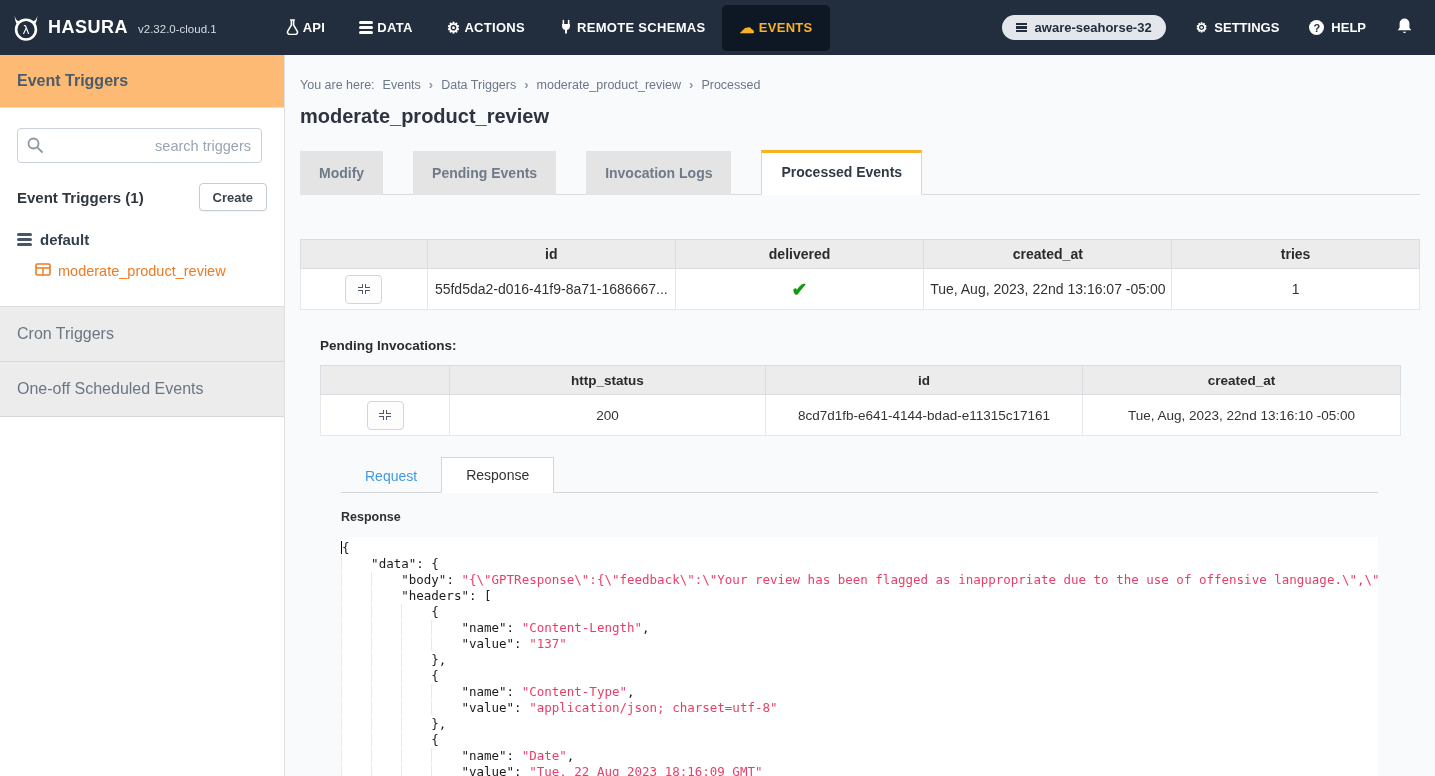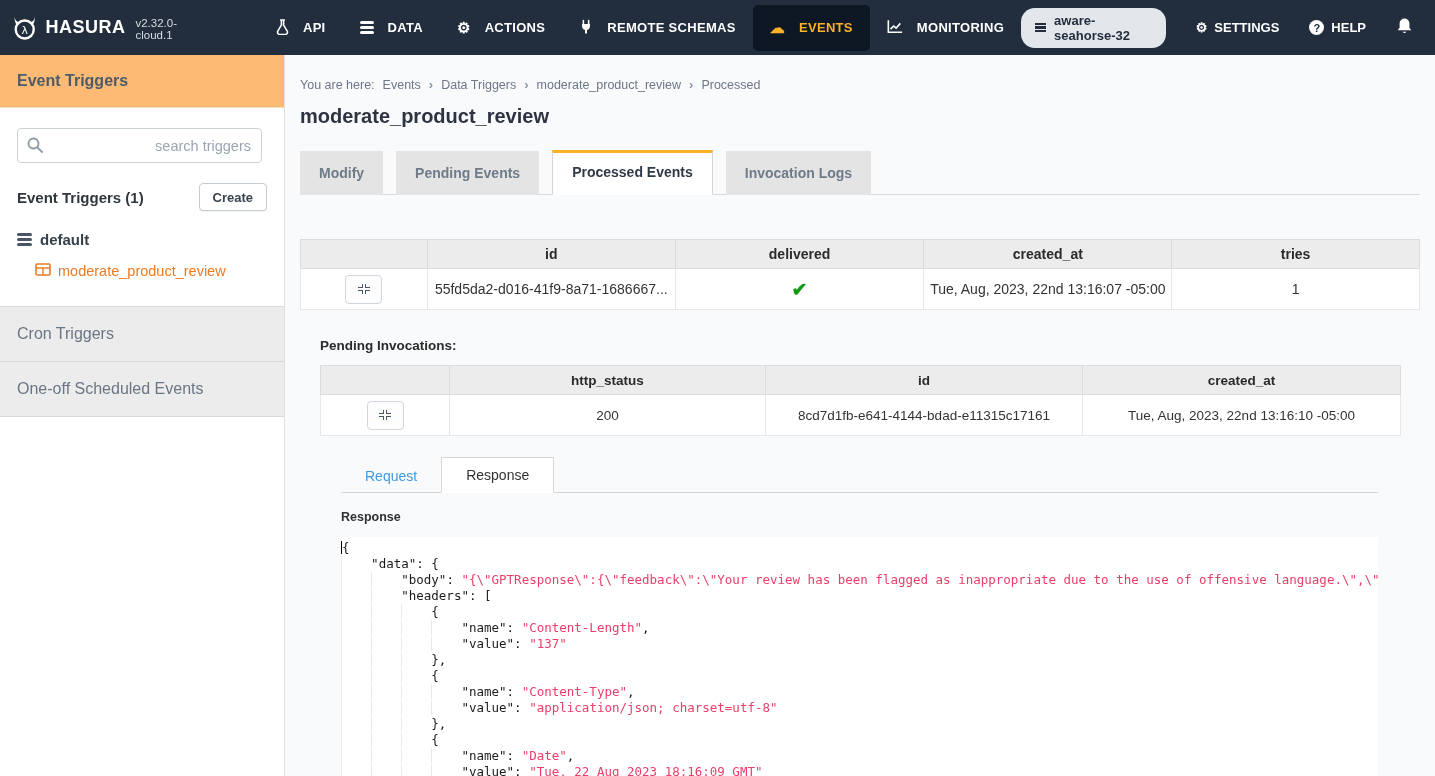--- a/index.html
+++ b/index.html
@@ -6,21 +6,21 @@
   html,body { width:1435px; height:776px; overflow:hidden; background:#f8fafc;
     font-family:"Liberation Sans", sans-serif; }
 
   
   .topnav { height:55px; background:#222e3d; display:flex; align-items:center; color:#fff; }
   .brand { display:flex; align-items:center; padding:0 14px 0 12px; }
   .brand svg { display:block; }
   .brand-name { font-size:18px; font-weight:bold; letter-spacing:.5px; margin-left:8px; }
   .version { font-size:11.5px; color:#d7dde4; margin-left:10px; margin-top:2px; }
   .nav-items { display:flex; align-items:center; margin-left:38px; }
-  .nav-item { display:flex; align-items:center; gap:14px; color:#fff; font-size:13px;
+  .nav-item { display:flex; align-items:center; gap:4px; color:#fff; font-size:13px;
     font-weight:bold; letter-spacing:.3px; padding:0 17px; height:46px; cursor:pointer; white-space:nowrap; }
   .nav-item .glyph { font-size:15px; line-height:1; }
   .nav-item.active { background:#0e1824; border-radius:5px; color:#f9b125; }
   .nav-item.active .glyph { color:#f9b125; }
   .db-bars { display:inline-flex; flex-direction:column; gap:1.5px; }
   .db-bars i { width:14px; height:3.5px; background:#fff; border-radius:2px; display:block; }
   .nav-right { margin-left:auto; display:flex; align-items:center; gap:30px; padding-right:22px; }
   .proj-pill { background:#e3e7eb; color:#222e3d; font-size:13px; font-weight:bold;
     border-radius:14px; padding:5px 14px; display:flex; align-items:center; gap:8px; cursor:pointer; }
   .pill-bars { display:inline-flex; flex-direction:column; gap:1.5px; }
@@ -54,21 +54,21 @@
   .sb-section { height:55px; background:#ececec; border-bottom:1px solid #d8d8d8;
     display:flex; align-items:center; padding-left:17px; font-size:16px; color:#6b7684; cursor:pointer; }
 
   
   .main { flex:1; padding:22px 15px 4px 15px; background:#f8fafc; overflow:hidden; }
   .breadcrumb { font-size:12.5px; color:#6c7787; display:flex; align-items:center; gap:8px; }
   .crumb { cursor:pointer; }
   .crumb-sep { font-size:13px; font-weight:bold; color:#8a94a3; }
   .page-title { font-size:20px; font-weight:bold; color:#2d3340; margin-top:13px; }
 
-  .tabs { display:flex; gap:13px; margin-top:22px; border-bottom:1px solid #d5dbe1; align-items:flex-end; }
+  .tabs { display:flex; gap:30px; margin-top:22px; border-bottom:1px solid #d5dbe1; align-items:flex-end; }
   .tab { padding:14px 19px; font-size:14px; font-weight:bold; color:#6f7b88; background:#e4e4e4;
     cursor:pointer; margin-bottom:-1px; }
   .tab.active { background:#fff; color:#2f3a46; border-top:3px solid #f9b125;
     border-left:1px solid #d5d5d5; border-right:1px solid #d5d5d5; border-bottom:1px solid #fff; padding-top:11px; }
 
   table.tbl { border-collapse:collapse; margin-top:44px; table-layout:fixed; background:#fff; }
   .tbl th { background:#ececec; border:1px solid #d9dde2; font-size:14px; font-weight:bold; color:#2b2b2b;
     height:29px; text-align:center; }
   .tbl td { border:1px solid #e5e9ed; font-size:14px; color:#333; height:41px; text-align:center; background:#fff; }
   .expand-btn { width:37px; height:29px; background:#fdfdfe; border:1px solid #cfd6dd; border-radius:4px;
@@ -146,29 +146,20 @@
             <path d="M5 1v4M11 1v4" stroke="#fff" stroke-width="1.8" stroke-linecap="round"></path>
             <path d="M3.5 5h9v2.6a4.5 4.5 0 0 1-3.4 4.3V16H6.9v-4.1A4.5 4.5 0 0 1 3.5 7.6z" fill="#fff"></path>
           </svg>
       </span>
       <span>REMOTE SCHEMAS</span>
     </a>
     <a class="nav-item active">
       <span class="glyph">☁</span>
       <span>EVENTS</span>
     </a>
-    <a class="nav-item">
-      <span class="glyph">
-        <svg width="16" height="15" viewBox="0 0 18 16">
-            <path d="M1.5 1v13.5H17" fill="none" stroke="#fff" stroke-width="1.8"></path>
-            <path d="M4 11l3.5-3.5 2.8 2.3L15 4.5" fill="none" stroke="#fff" stroke-width="1.8"></path>
-          </svg>
-      </span>
-      <span>MONITORING</span>
-    </a>
   </nav>
 
   <div class="nav-right">
     <div class="proj-pill">
       <span class="pill-bars">
           <i></i>
           <i></i>
           <i></i>
         </span>
       <span>aware-seahorse-32</span>
@@ -244,22 +235,22 @@
       <span class="crumb">moderate_product_review</span>
       <span class="crumb-sep">›</span>
       <span class="crumb">Processed</span>
     </div>
 
     <h1 class="page-title">moderate_product_review</h1>
 
     <div class="tabs">
       <div class="tab">Modify</div>
       <div class="tab">Pending Events</div>
+      <div class="tab">Invocation Logs</div>
       <div class="tab active">Processed Events</div>
-      <div class="tab">Invocation Logs</div>
     </div>
 
     <table class="tbl">
       <colgroup>
           <col style="width:127px">
           <col style="width:248px">
           <col style="width:249px">
           <col style="width:248px">
           <col style="width:248px">
         </colgroup>

